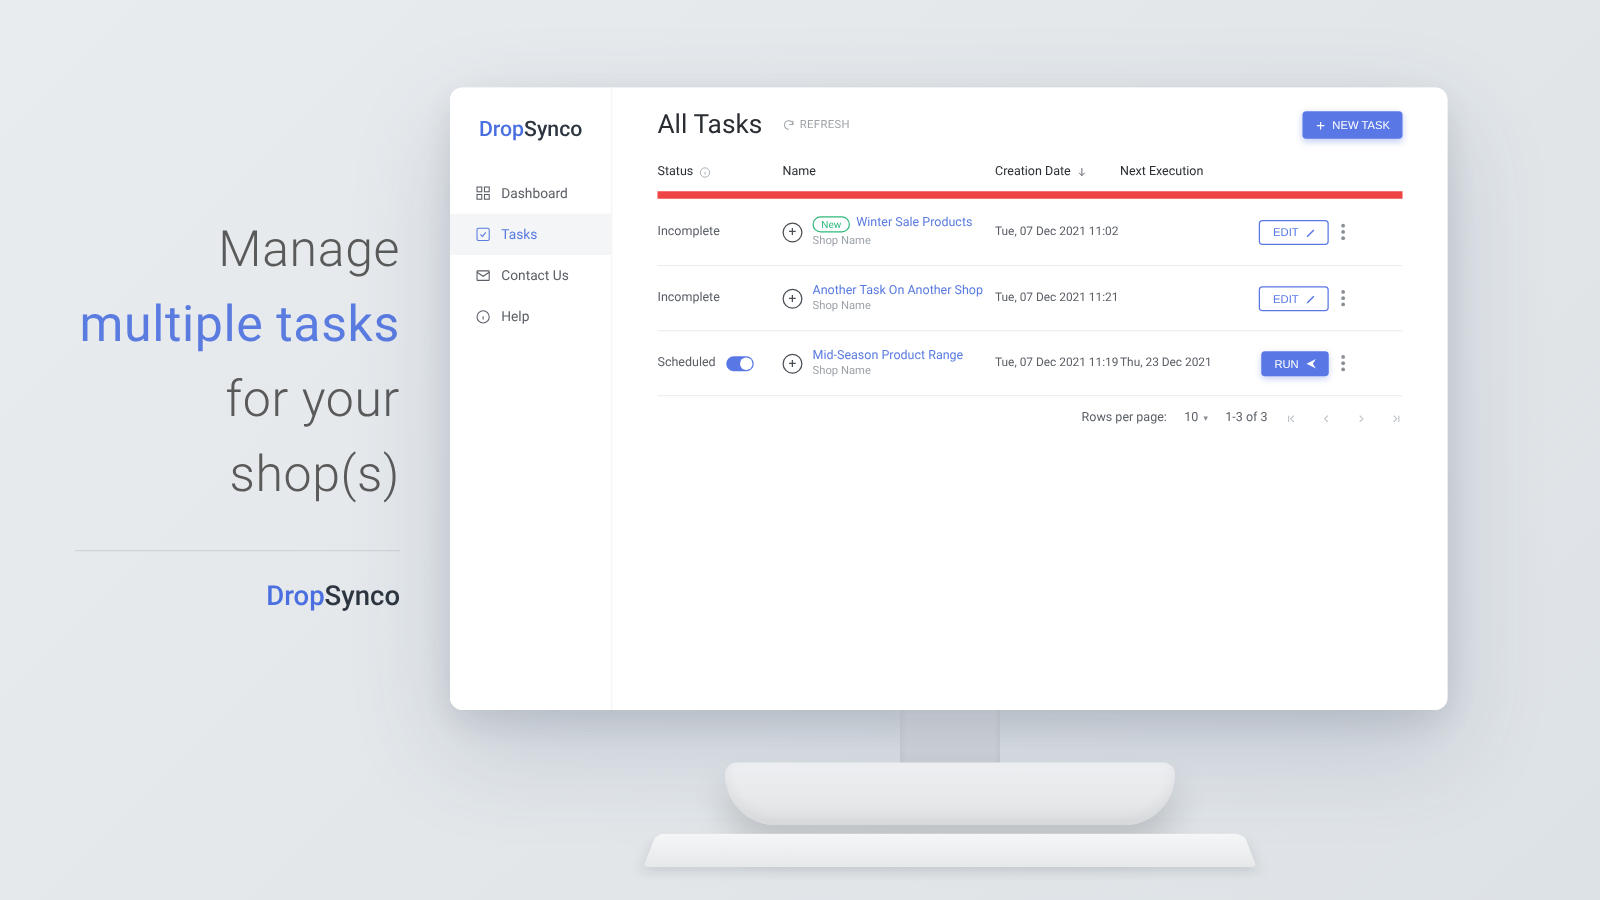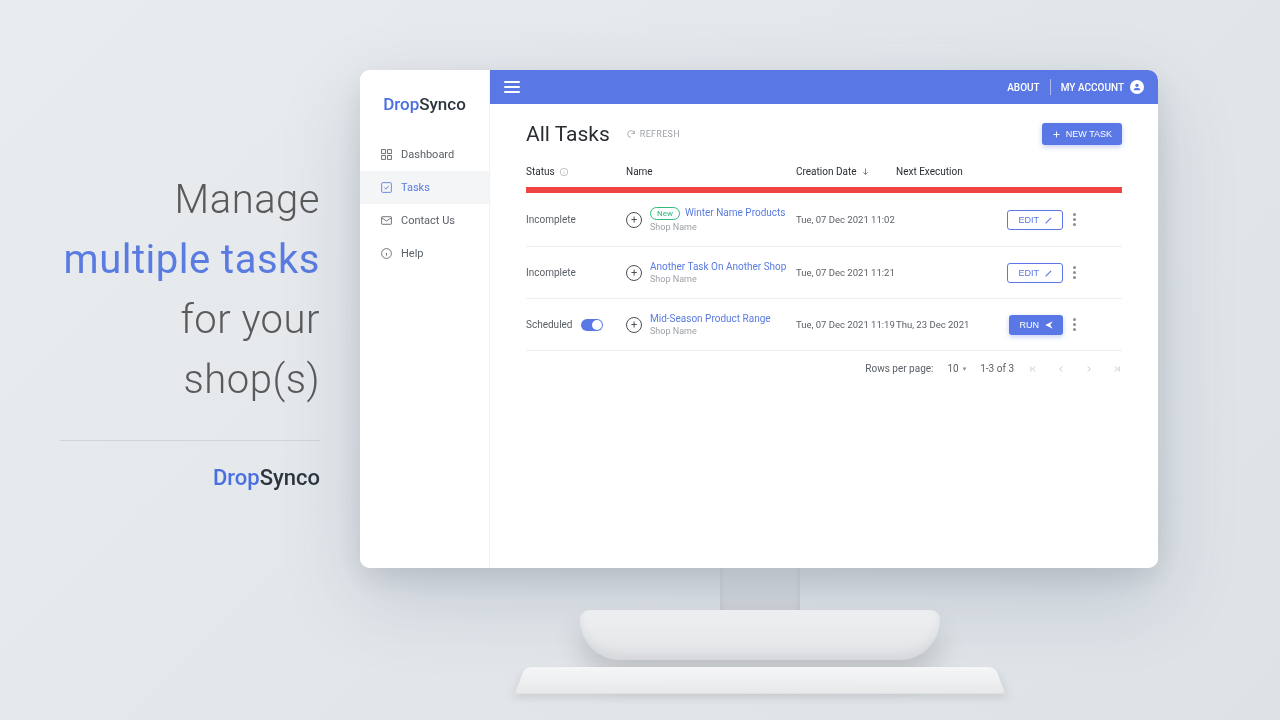--- a/index.html
+++ b/index.html
@@ -142,39 +142,20 @@
       <svg viewBox="0 0 24 24">
           <circle cx="12" cy="12" r="9"></circle>
           <line x1="12" y1="8" x2="12" y2="8"></line>
           <line x1="12" y1="11" x2="12" y2="16"></line>
         </svg>
       <span>Help</span>
     </div>
   </div>
 
   <div class="main">
-    <div class="topbar">
-      <div class="topbar-menu-icon">
-          <span></span>
-          <span></span>
-          <span></span>
-        </div>
-      <div class="topbar-spacer"></div>
-      <div class="topbar-link">ABOUT</div>
-      <div class="topbar-divider"></div>
-      <div class="topbar-account">
-        <span>MY ACCOUNT</span>
-        <span class="avatar-icon">
-            <svg viewBox="0 0 24 24">
-              <circle cx="12" cy="8" r="4"></circle>
-              <path d="M4 20c0-4 4-6 8-6s8 2 8 6"></path>
-            </svg>
-          </span>
-      </div>
-    </div>
 
     <div class="page-header">
       <div class="page-title">All Tasks</div>
       <div class="refresh-btn">
         <svg viewBox="0 0 24 24">
             <path d="M20 11A8 8 0 1 0 12 20"></path>
             <path d="M20 4v7h-7"></path>
           </svg>
         <span>REFRESH</span>
       </div>
@@ -214,21 +195,21 @@
       <div id="table-body">
           <div class="trow">
             <div class="td-status">
               <span>Incomplete</span>
             </div>
             <div class="td-name">
               <div class="add-icon">+</div>
               <div class="name-stack">
                 <div class="name-row">
                   <span class="new-badge">New</span>
-                  <span class="task-link">Winter Name Products</span>
+                  <span class="task-link">Winter Sale Products</span>
                 </div>
                 <span class="shop-name">Shop Name</span>
               </div>
             </div>
             <div class="td-date">Tue, 07 Dec 2021 11:02</div>
             <div class="td-date"></div>
             <div class="td-actions">
               <button class="edit-btn">
                 <span>EDIT</span>
                 <svg viewBox="0 0 24 24">

